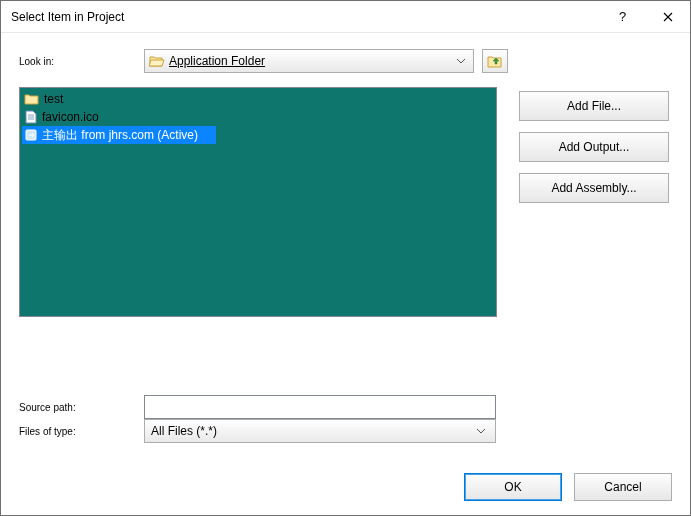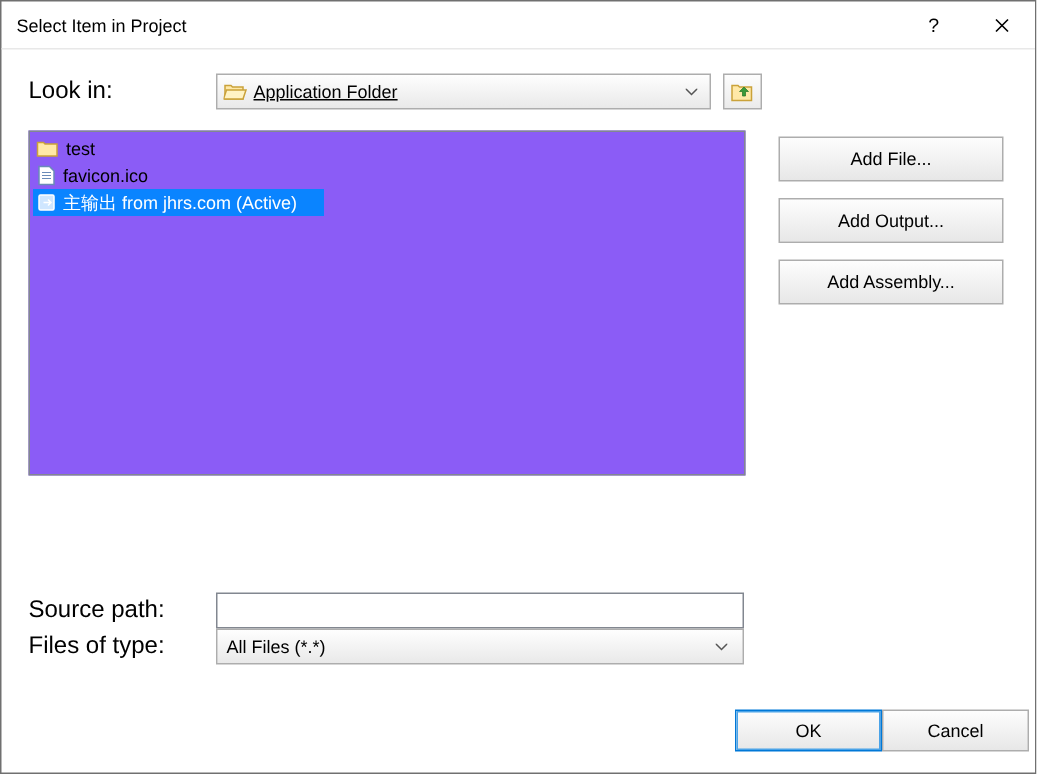--- a/index.html
+++ b/index.html
@@ -6,38 +6,38 @@
   html, body { margin: 0; padding: 0; font-family: "Segoe UI", Tahoma, sans-serif; font-size: 12px; color: #000; background: #fff; }
   .window { width: 691px; height: 516px; border: 1px solid #707070; background: #fff; display: flex; flex-direction: column; }
   .titlebar { height: 32px; display: flex; align-items: center; padding-left: 10px; border-bottom: 1px solid #e8e8e8; }
   .titlebar-title { font-size: 12px; flex: 0 0 auto; }
   .titlebar-spacer { flex: 1; }
   .titlebar-btn { width: 45px; height: 31px; display: flex; align-items: center; justify-content: center; font-size: 13px; color: #000; }
   .titlebar-btn.help { font-family: "Segoe UI", sans-serif; }
   .titlebar-btn.close svg { width: 10px; height: 10px; }
   .body { flex: 1; padding: 16px 18px 16px 18px; display: flex; flex-direction: column; }
   .row { display: flex; align-items: center; margin-bottom: 14px; }
-  .label-col { width: 125px; font-size: 16px; }
+  .label-col { width: 125px; font-size: 10px; }
   .lookin-combo { flex: 0 0 330px; height: 24px; border: 1px solid #adadad; background: linear-gradient(#fefefe,#e9e9e9); display: flex; align-items: center; padding: 0 4px; }
   .lookin-combo .combo-text { flex: 1; padding-left: 4px; font-size: 12px; text-decoration: underline; }
   .combo-arrow { width: 16px; display: flex; align-items: center; justify-content: center; }
   .up-btn { width: 26px; height: 24px; margin-left: 8px; border: 1px solid #adadad; background: linear-gradient(#fdfdfd,#ebebeb); display: flex; align-items: center; justify-content: center; }
   .midrow { display: flex; flex: 1; }
-  .filelist { width: 478px; height: 230px; border: 1px solid #828790; background: #8b5cf6; overflow: hidden; padding: 2px 2px; }
+  .filelist { width: 478px; height: 230px; border: 1px solid #828790; background: #0f766e; overflow: hidden; padding: 2px 2px; }
   .file-item { height: 18px; display: flex; align-items: center; padding: 0 2px; font-size: 12px; gap: 4px; }
   .file-item.selected { background: #0a84ff; color: #fff; display: inline-flex; padding-right: 18px; }
   .file-item.selected .item-text { background: #0a84ff; }
   .side-buttons { margin-left: 22px; display: flex; flex-direction: column; gap: 11px; padding-top: 4px;}
   .side-btn { width: 150px; height: 30px; border: 1px solid #adadad; background: linear-gradient(#fdfdfd,#e7e7e7); font-size: 12px; display: flex; align-items: center; justify-content: center; }
   .source-row { display: flex; align-items: center; margin-top: 16px; }
   .source-input { flex: 0 0 352px; height: 24px; border: 1px solid #828790; background: #fff; padding: 0 4px; }
   .type-row { display: flex; align-items: center; }
   .type-combo { flex: 0 0 352px; height: 24px; border: 1px solid #adadad; background: linear-gradient(#fefefe,#e9e9e9); display: flex; align-items: center; padding: 0 6px; }
   .type-combo .combo-text { flex: 1; font-size: 12px; }
-  .footer { height: 56px; border-top: 0; display: flex; align-items: center; justify-content: flex-end; padding-right: 4px; gap: 0; }
+  .footer { height: 56px; border-top: 0; display: flex; align-items: center; justify-content: flex-end; padding-right: 18px; gap: 12px; }
   .footer-btn { width: 98px; height: 28px; border: 1px solid #adadad; background: linear-gradient(#fdfdfd,#e7e7e7); display: flex; align-items: center; justify-content: center; font-size: 12px; }
   .footer-btn.primary { border: 1px solid #0078d7; box-shadow: inset 0 0 0 1px #4aa3e8; }
   svg { display: block; }
 </style>
 </head>
 <body>
 
 <div class="window">
 
   <div class="titlebar">

